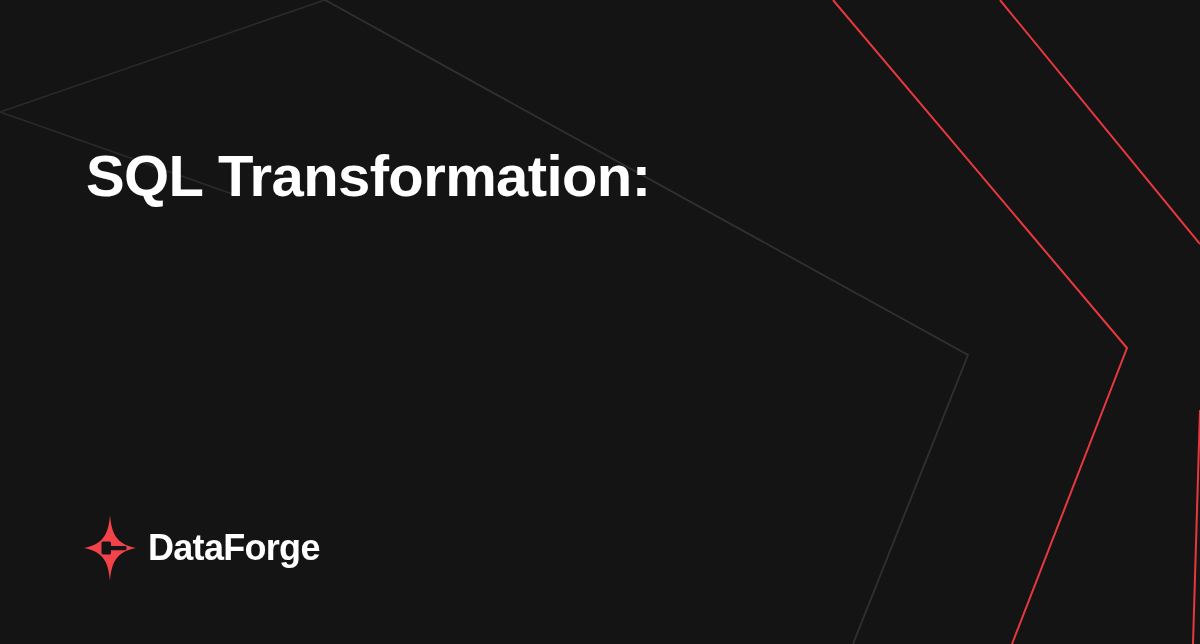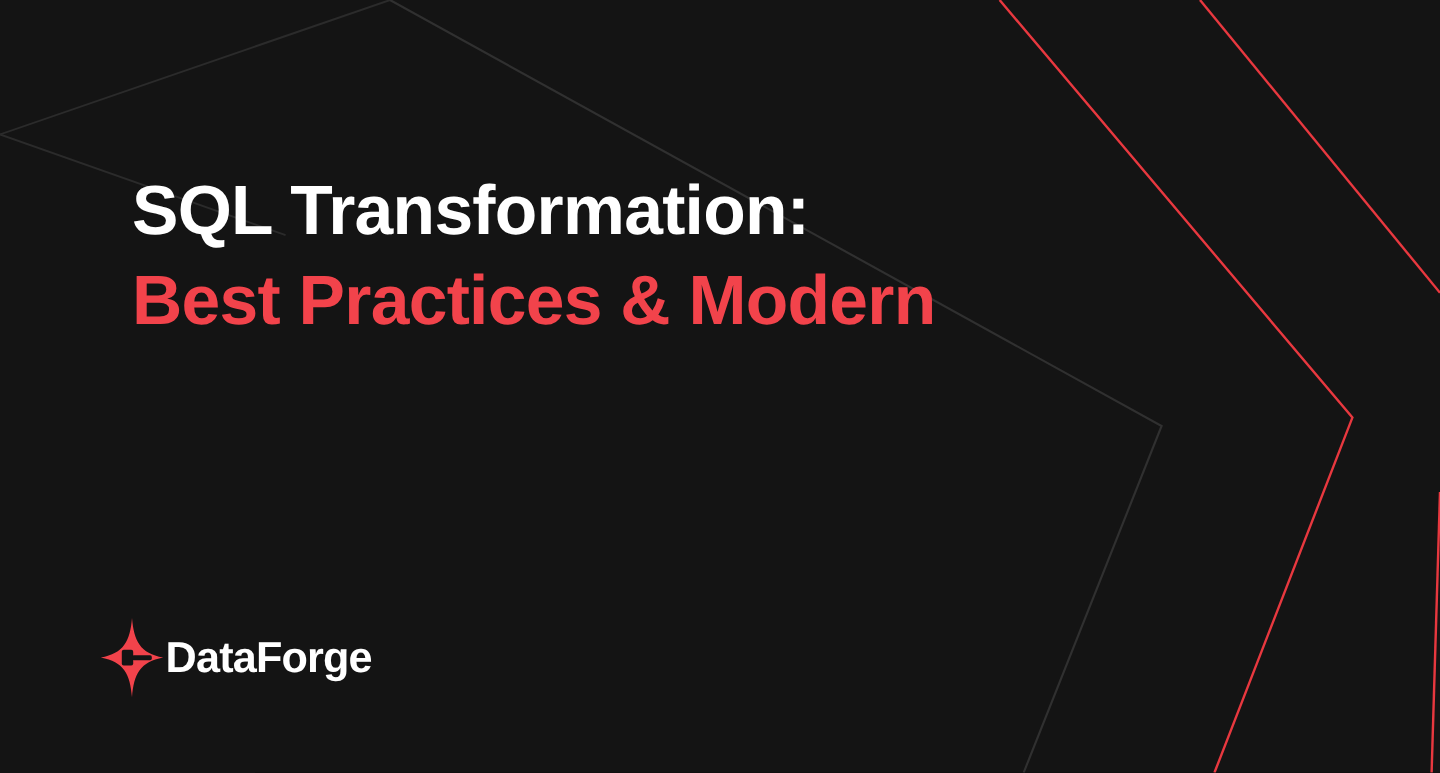--- a/index.html
+++ b/index.html
@@ -35,32 +35,31 @@
     width: 820px;
     margin: 0;
     font-size: 58px;
     line-height: 1.30;
     font-weight: 700;
     letter-spacing: -0.6px;
   }
   .headline .ln {
     display: block;
     white-space: nowrap;
-    margin-left: 24px;
   }
   .ln-white { color: #ffffff; }
   .ln-red   { color: #F2434B; }
 
   .brand {
     position: absolute;
     left: 84px;
     top: 513px;
     display: flex;
     align-items: center;
-    gap: 2px;
+    gap: 12px;
     height: 70px;
   }
   .brand-mark {
     width: 52px;
     height: 66px;
     display: block;
     flex: 0 0 auto;
   }
   .brand-name {
     color: #ffffff;
@@ -84,21 +83,20 @@
     <polyline points="833,0 1127,348 1012,644" fill="none" stroke="#E8383F" stroke-width="2"></polyline>
 
     <polyline points="1000,0 1200,244" fill="none" stroke="#E8383F" stroke-width="2"></polyline>
     <polyline points="1200,410 1193,644" fill="none" stroke="#E8383F" stroke-width="2"></polyline>
   </svg>
 
   <div class="content">
 
     <h1 class="headline">
       <span class="ln ln-white">SQL Transformation:</span>
-      <span class="ln ln-red">Best Practices &amp; Modern</span>
     </h1>
 
     <div class="brand">
       <svg class="brand-mark" viewBox="0 0 52 66">
 
         <path d="M26 0
                  C27.6 19.2 32.8 29.4 52 33
                  C32.8 36.6 27.6 46.8 26 66
                  C24.4 46.8 19.2 36.6 0 33
                  C19.2 29.4 24.4 19.2 26 0 Z" fill="#F2434B"></path>

